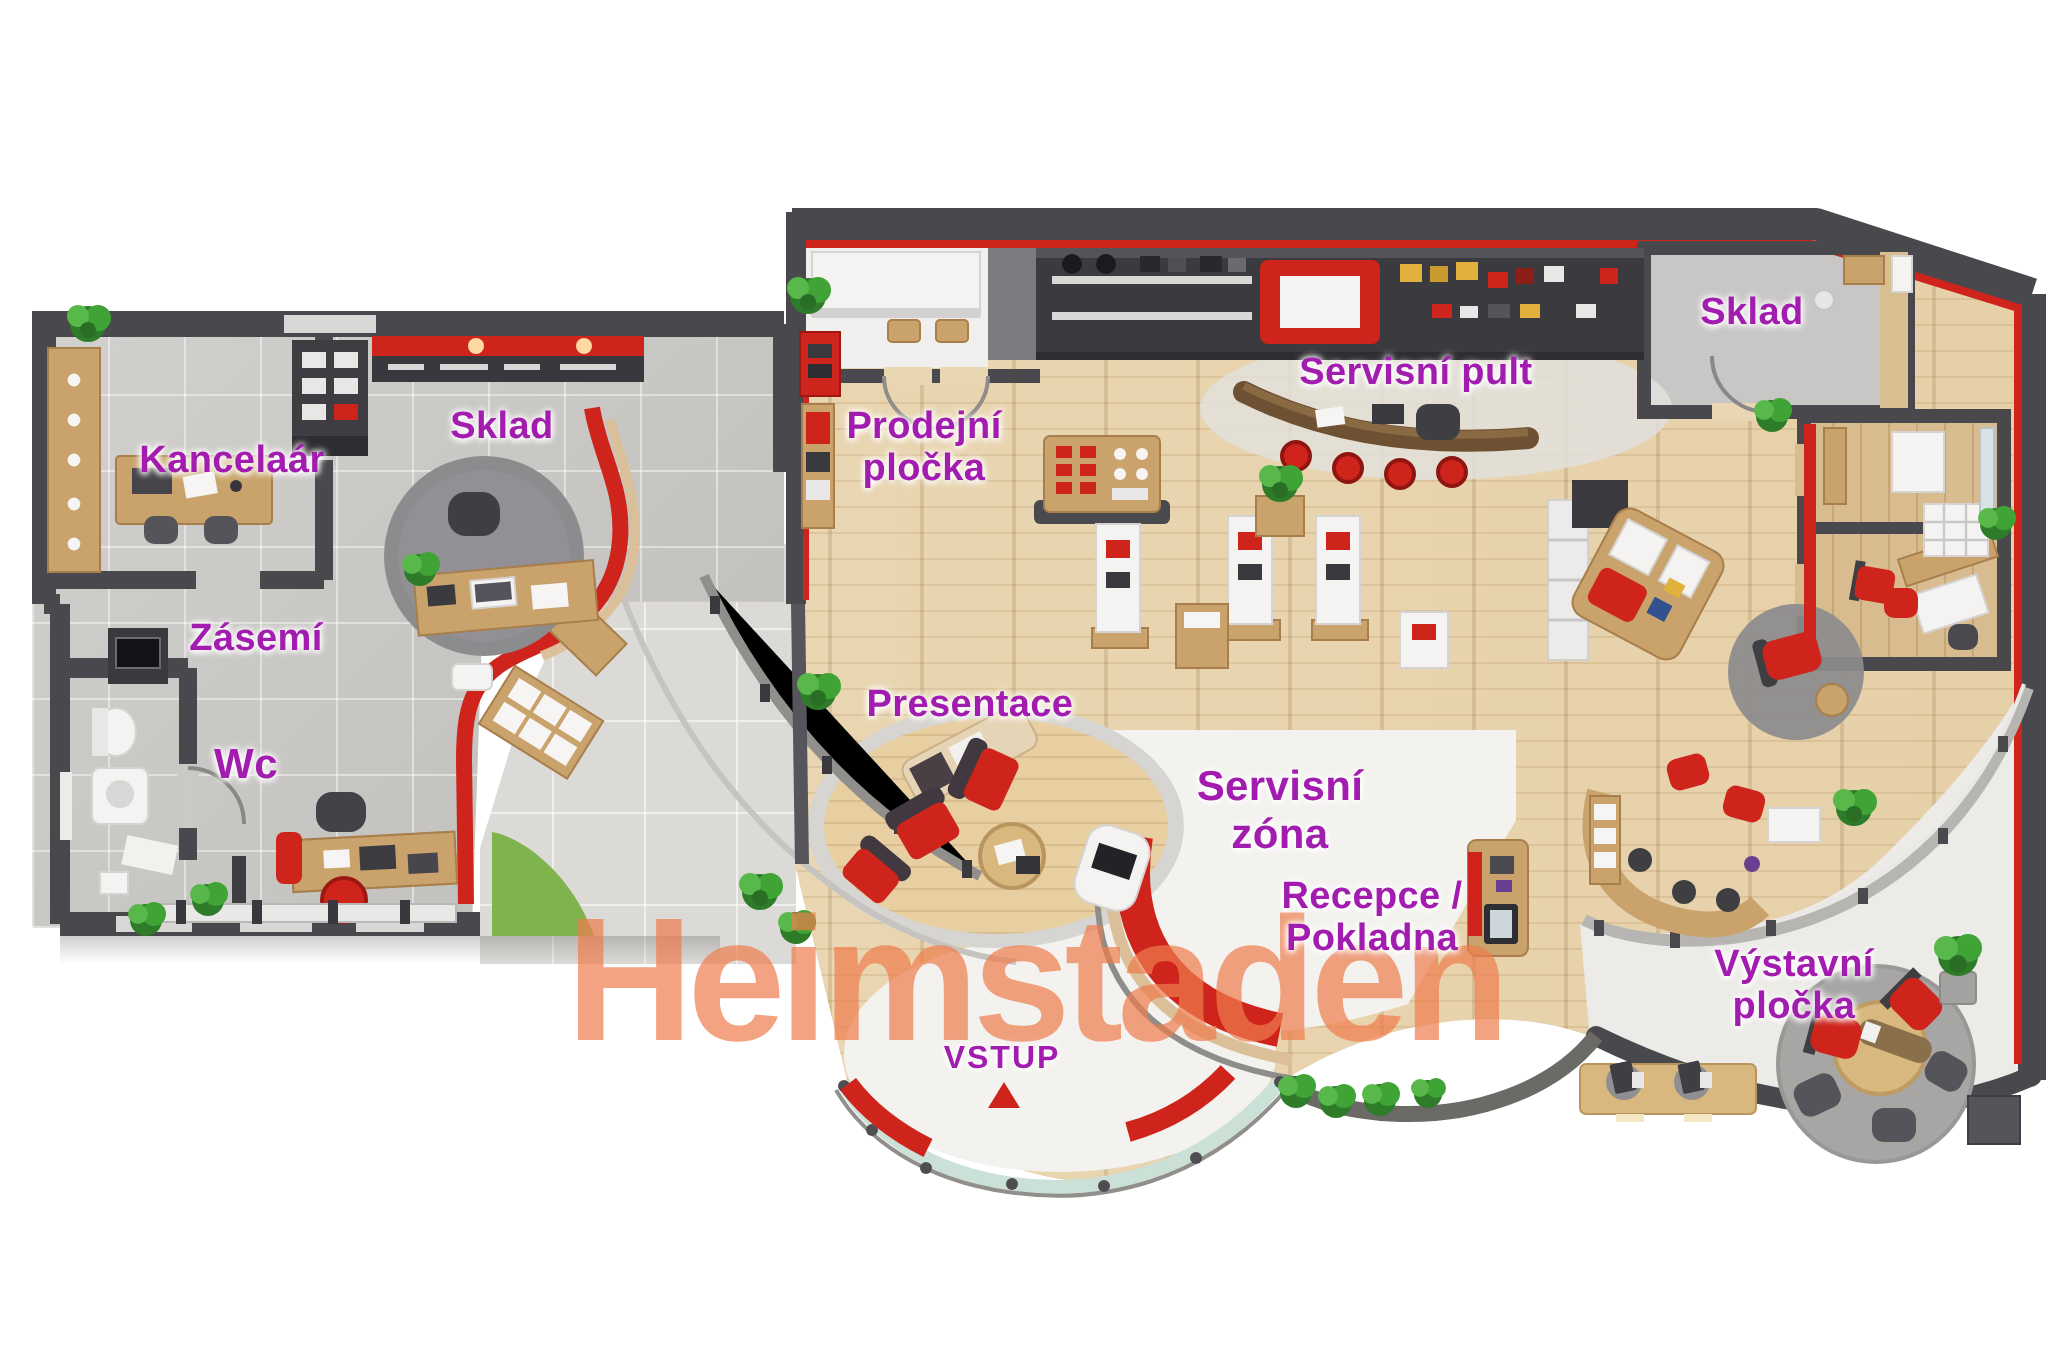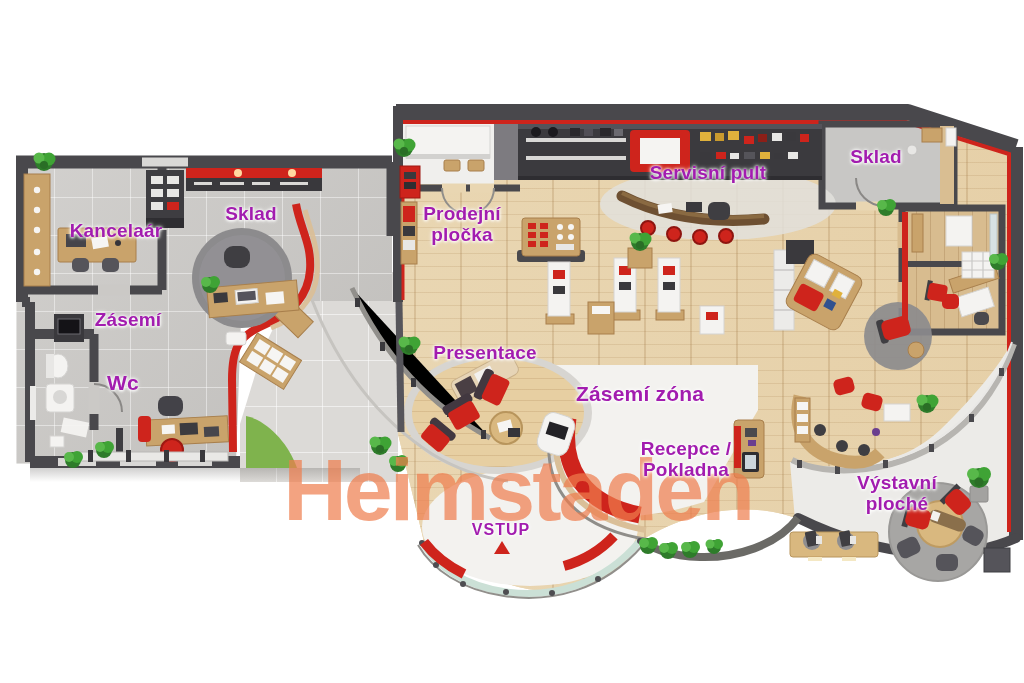--- a/index.html
+++ b/index.html
@@ -561,24 +561,24 @@
           <circle cx="-4" cy="-3" r="5" fill="#58B84A"></circle>
         </g>
     </g>
   </svg>
 
   <div class="lbl" style="left:64px;top:220px;width:104px;">Kancelaár</div>
   <div class="lbl" style="left:221px;top:203px;width:60px;">Sklad</div>
   <div class="lbl" style="left:93px;top:309px;width:70px;">Zásemí</div>
   <div class="lbl lbl-big" style="left:103px;top:371px;width:40px;">Wc</div>
   <div class="lbl" style="left:417px;top:203px;width:90px;">Prodejní pločka</div>
-  <div class="lbl" style="left:648px;top:162px;width:120px;">Servisní pult</div>
+  <div class="lbl" style="left:648px;top:176px;width:120px;">Servisní pult</div>
   <div class="lbl" style="left:846px;top:146px;width:60px;">Sklad</div>
   <div class="lbl" style="left:430px;top:342px;width:110px;">Presentace</div>
-  <div class="lbl lbl-big" style="left:573px;top:382px;width:134px;">Zásemí zóna</div>
+  <div class="lbl lbl-big" style="left:573px;top:382px;width:134px;">Servisní zóna</div>
   <div class="lbl" style="left:636px;top:438px;width:100px;">Recepce / Pokladna</div>
-  <div class="lbl" style="left:827px;top:472px;width:140px;">Výstavní ploché</div>
+  <div class="lbl" style="left:827px;top:472px;width:140px;">Výstavní pločka</div>
   <div class="lbl lbl-vstup" style="left:471px;top:521px;width:60px;">VSTUP</div>
   <div class="entry-arrow"></div>
 
   <div class="watermark">Heimstaden</div>
 
 </div>
 
 </body></html>

